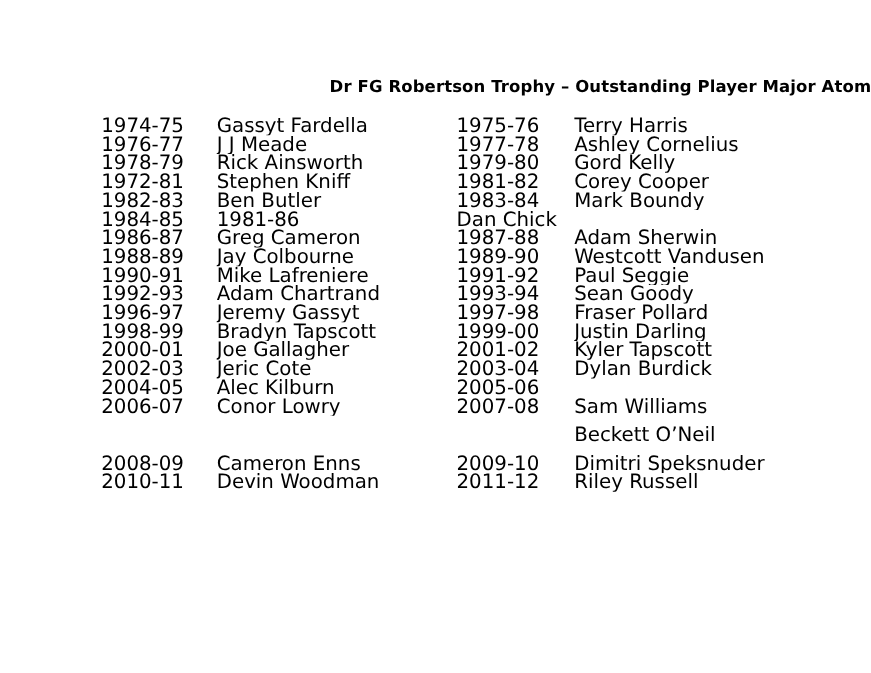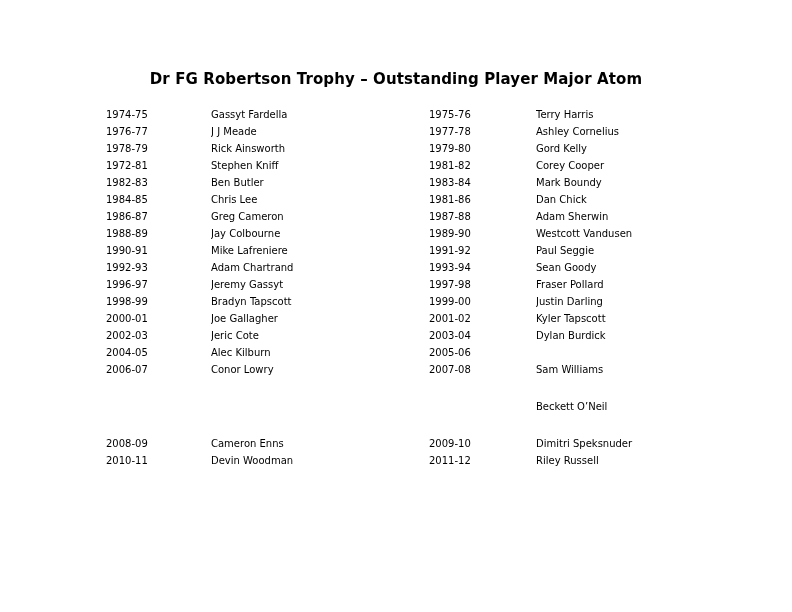--- a/index.html
+++ b/index.html
@@ -20,41 +20,41 @@
     height: 612px;
     background: #ffffff;
     overflow: hidden;
   }
   .doc-title {
     position: absolute;
     top: 70px;
     left: 0;
     width: 792px;
     margin: 0;
-    text-align: center;
+    text-align: right;
     font-size: 15px;
     font-weight: bold;
     line-height: 18px;
     letter-spacing: 0.1px;
   }
   .winners-table {
     position: absolute;
     top: 106px;
-    left: 106px;
+    left: 92px;
     right: 0;
-    font-size: 10px;
+    font-size: 18px;
   }
   .row {
     display: grid;
     grid-template-columns: 105px 218px 107px 1fr;
     line-height: 17px;
     white-space: nowrap;
   }
   .row.gap {
-    margin-top: 20px;
+    margin-top: 9px;
   }
   .row span {
     display: block;
     overflow: hidden;
   }
 </style>
 </head>
 <body>
 
 <div class="page">
@@ -86,21 +86,20 @@
         <span>Corey Cooper</span>
       </div>
       <div class="row">
         <span>1982-83</span>
         <span>Ben Butler</span>
         <span>1983-84</span>
         <span>Mark Boundy</span>
       </div>
       <div class="row">
         <span>1984-85</span>
-        <span>Chris Lee</span>
         <span>1981-86</span>
         <span>Dan Chick</span>
       </div>
       <div class="row">
         <span>1986-87</span>
         <span>Greg Cameron</span>
         <span>1987-88</span>
         <span>Adam Sherwin</span>
       </div>
       <div class="row">

